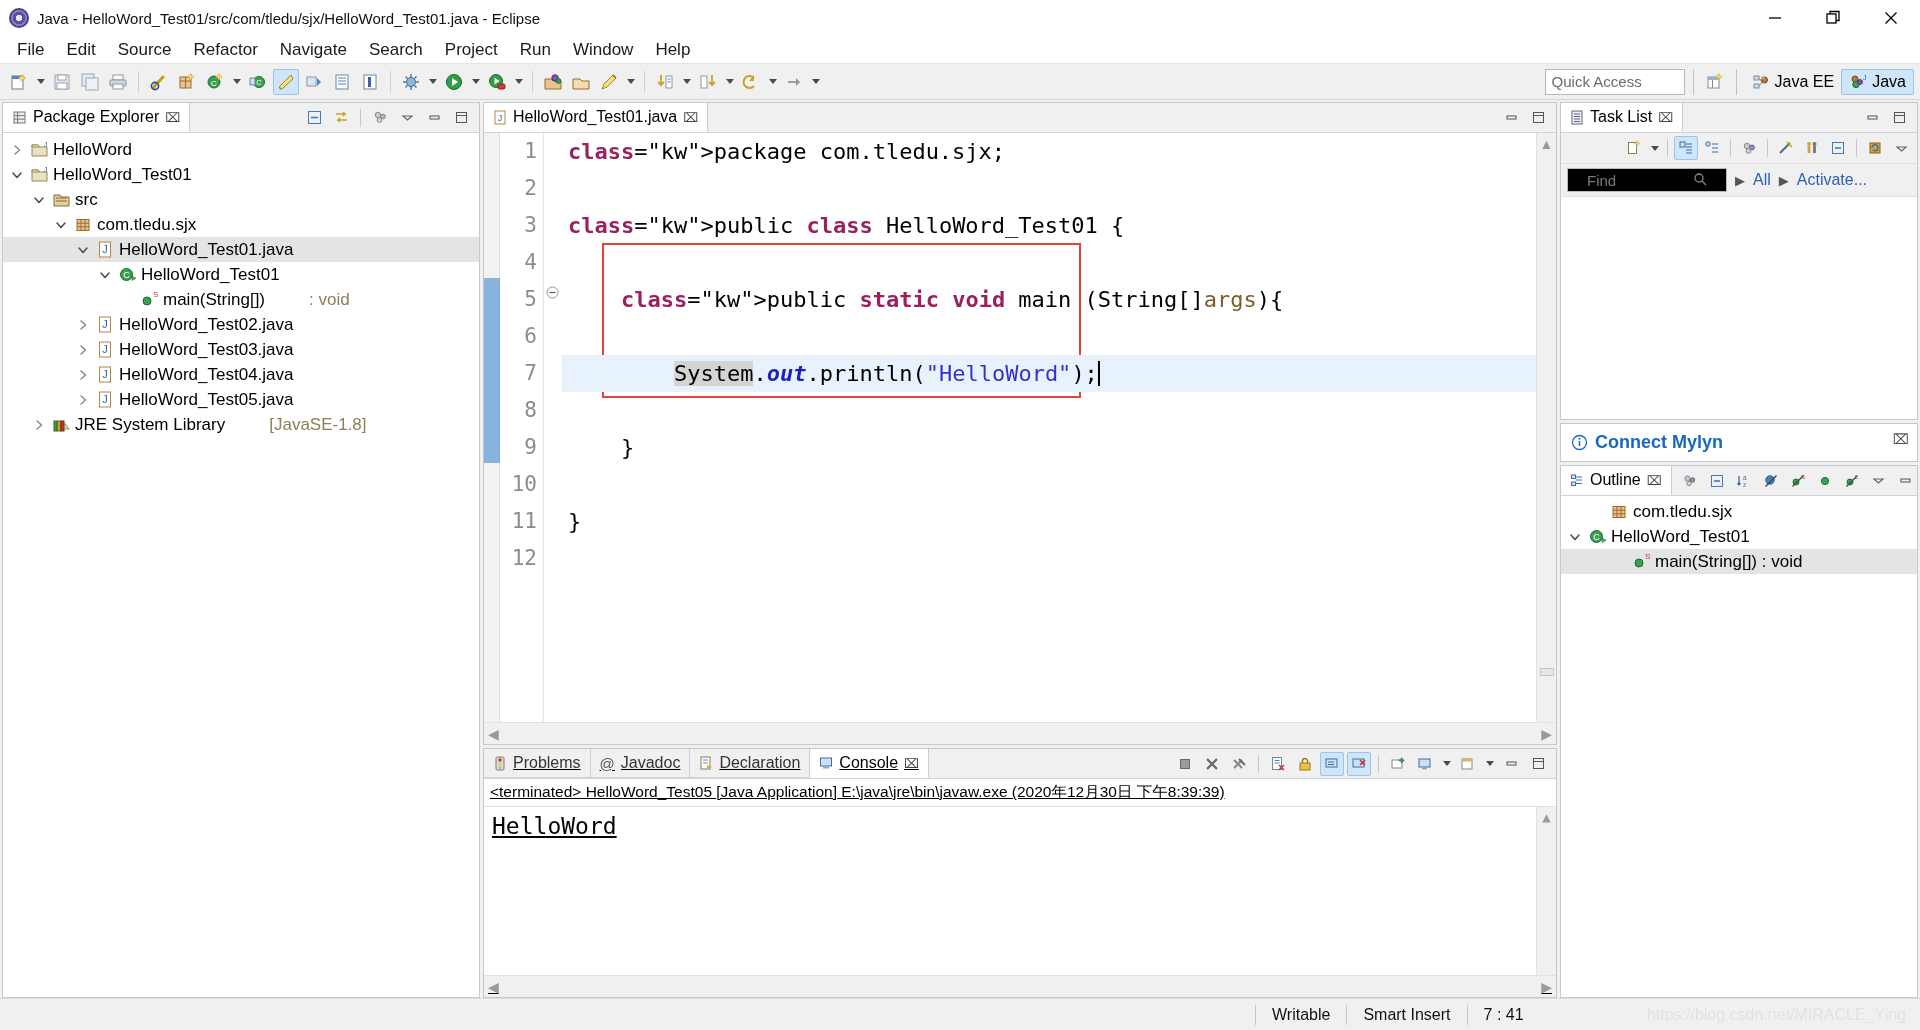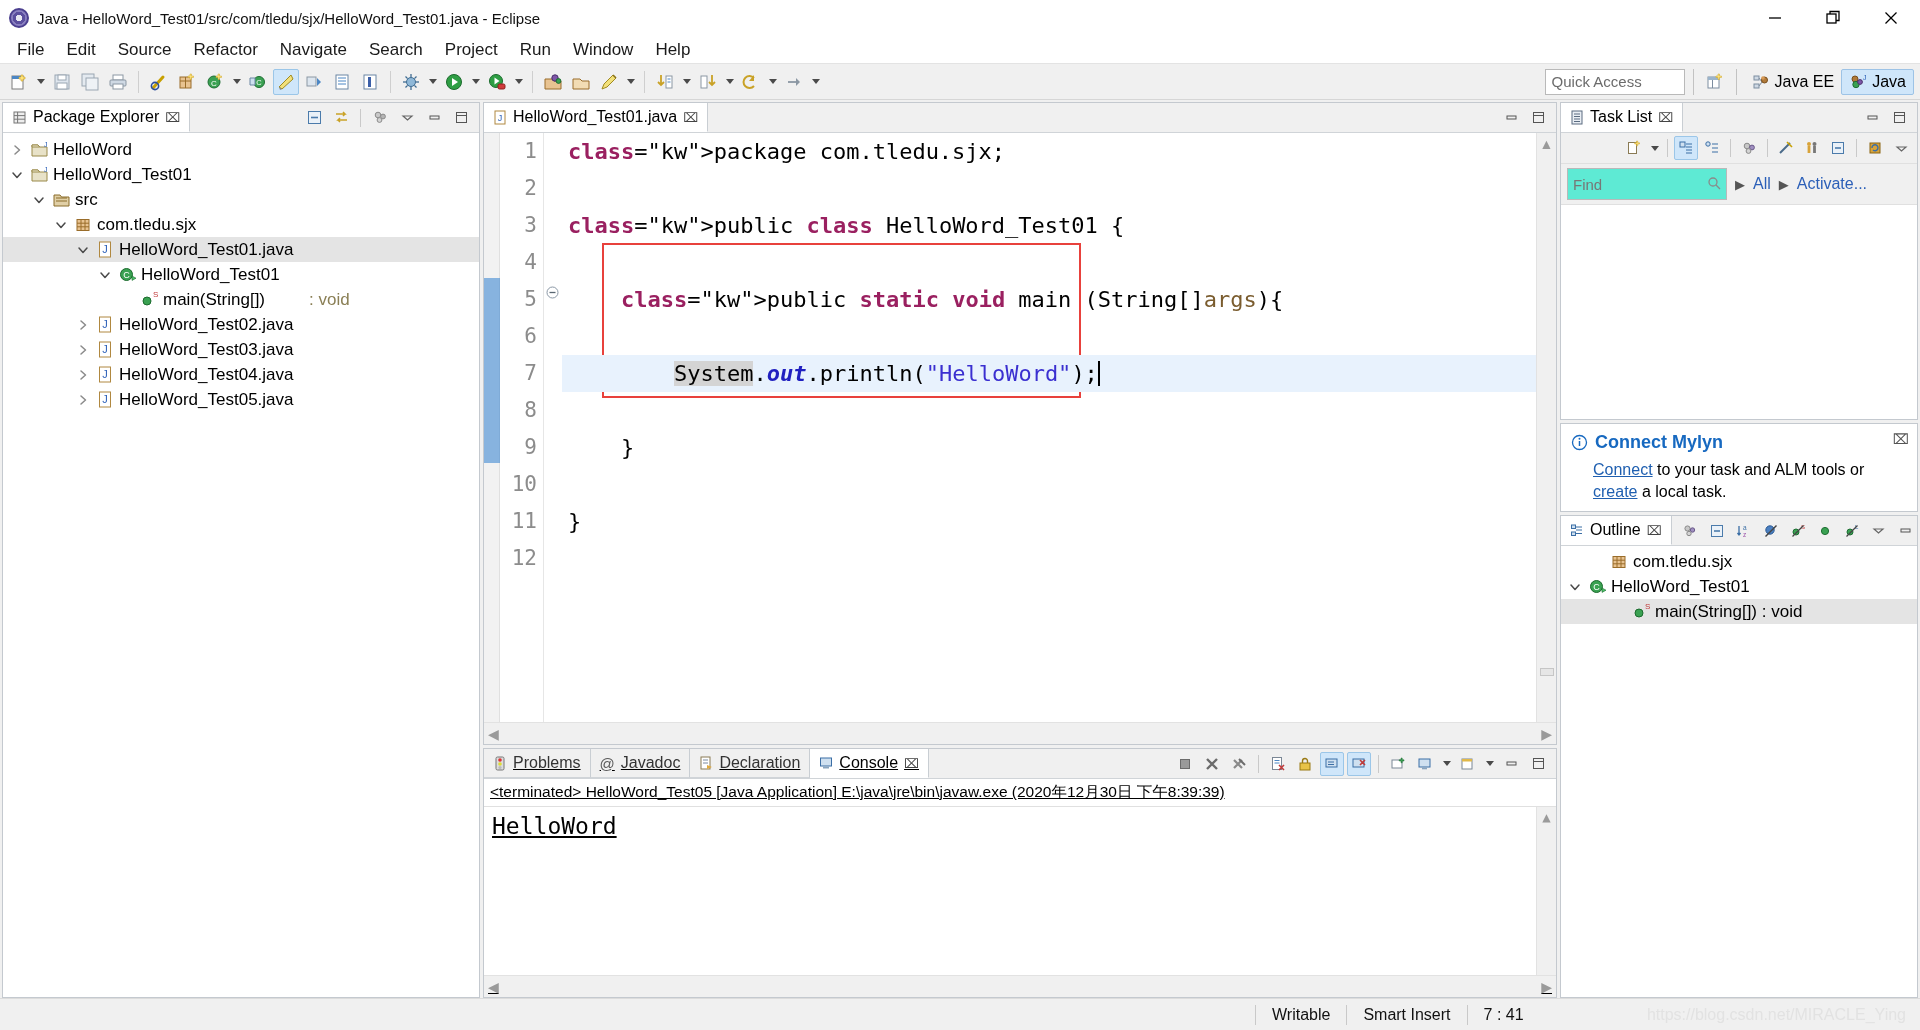--- a/index.html
+++ b/index.html
@@ -121,21 +121,21 @@
   
   .console { height:250px; flex:0 0 250px; display:flex; flex-direction:column;text-decoration:underline; }
   .console-header { font-size:15.5px; padding:3px 6px; border-bottom:1px solid #e0e0e0; background:#fff; white-space:nowrap; }
   .console-out { flex:1 1 auto; background:#fff; padding:6px 8px; font-family:"DejaVu Sans Mono", monospace; font-size:23px; position:relative; }
   .console-scroll { position:absolute; right:0; top:0; bottom:0; width:20px; background:#f0f0f0; border-left:1px solid #e2e2e2; }
 
   
   .right { width: 358px; flex:0 0 358px; display:flex; flex-direction:column; gap:3px; }
   .tasklist { flex:0 0 318px; display:flex; flex-direction:column; }
   .tl-filter { display:flex; align-items:center; gap:8px; padding:4px 6px; background:#f0f0f0; border-bottom:1px solid #e0e0e0; }
-  .findbox { width:160px; height:32px; background:#5eead4; border:1px solid #b9b9b9; display:flex; align-items:center; padding:0 5px; font-size:15px; color:#777; }
+  .findbox { width:160px; height:24px; background:#000000; border:1px solid #b9b9b9; display:flex; align-items:center; padding:0 19px; font-size:15px; color:#777; }
   .findbox .mag { margin-left:auto; }
   .tl-link { color:#2b5fb8; font-size:16px; }
   .tl-body { flex:1 1 auto; background:#fff; }
   .mylyn { border:1px solid #c4c9cf; background:#fff; padding:8px 10px; position:relative; flex:0 0 auto; }
   .mylyn-title { display:flex; align-items:center; gap:7px; color:#1769c0; font-weight:bold; font-size:18px; }
   .mylyn-text { margin-top:6px; font-size:16px; line-height:22px; padding-left:22px; }
   .mylyn-text a { color:#1f5fb0; }
   .mylyn-x { position:absolute; right:8px; top:7px; font-size:14px; color:#555; }
   .outline { flex:1 1 auto; display:flex; flex-direction:column; min-height:0; }
   .outline-body { flex:1 1 auto; background:#fff; padding-top:3px; }
@@ -622,20 +622,37 @@
                 <path d="M5 3 L9.5 7 L5 11" fill="none" stroke="#8a8a8a" stroke-width="1.5" stroke-linecap="round" stroke-linejoin="round"></path>
               </svg>
             </span>
             <span class="tico">
               <svg width="19" height="19" viewBox="0 0 19 19">
                 <rect x="3.5" y="2" width="11" height="15" fill="#fff" stroke="#b08840"></rect>
                 <text x="9" y="13" font-size="11" fill="#2b5fb8" text-anchor="middle" font-family="Liberation Sans">J</text>
               </svg>
             </span>
             <span class="tlabel">HelloWord_Test05.java</span>
+          </div>
+          <div class="trow indent2">
+            <span class="twist">
+              <svg width="14" height="14" viewBox="0 0 14 14">
+                <path d="M5 3 L9.5 7 L5 11" fill="none" stroke="#8a8a8a" stroke-width="1.5" stroke-linecap="round" stroke-linejoin="round"></path>
+              </svg>
+            </span>
+            <span class="tico">
+              <svg width="19" height="19" viewBox="0 0 19 19">
+                <rect x="2" y="6" width="3" height="10" fill="#3aa152" stroke="#1b6b2d"></rect>
+                <rect x="5.5" y="6" width="3" height="10" fill="#c9a227" stroke="#8a6f12"></rect>
+                <rect x="9" y="6" width="3" height="10" fill="#c03a3a" stroke="#7d2020"></rect>
+                <path d="M12.5 8 L17 14 L12.5 14z" fill="#e8e8c8" stroke="#8a8a5a"></path>
+              </svg>
+            </span>
+            <span class="tlabel">JRE System Library</span>
+            <span class="dim"> [JavaSE-1.8]</span>
           </div>
         </div>
     </div>
 
     <div class="center">
 
       <div class="editorwrap view">
         <div class="viewtabs">
           <div class="vtab">
             <svg width="14" height="15" viewBox="0 0 14 15">
@@ -955,24 +972,20 @@
       <div class="mylyn">
         <span class="mylyn-x">⌧</span>
         <div class="mylyn-title">
           <svg width="17" height="17" viewBox="0 0 17 17">
             <circle cx="8.5" cy="8.5" r="7" fill="#fff" stroke="#1769c0" stroke-width="1.3"></circle>
             <line x1="8.5" y1="7" x2="8.5" y2="12" stroke="#1769c0" stroke-width="1.5"></line>
             <circle cx="8.5" cy="4.8" r="1" fill="#1769c0"></circle>
           </svg>
           <span>Connect Mylyn</span>
         </div>
-        <div class="mylyn-text">
-          <a href="#">Connect</a><span> to your task and ALM tools or </span><br>
-          <a href="#">create</a><span> a local task.</span>
-        </div>
       </div>
 
       <div class="outline view">
         <div class="viewtabs">
           <div class="vtab">
             <svg width="14" height="15" viewBox="0 0 14 15">
               <rect x="1.5" y="2" width="4" height="3.5" fill="#cfe0f0" stroke="#3b6ea5"></rect>
               <rect x="1.5" y="9" width="4" height="3.5" fill="#cfe0f0" stroke="#3b6ea5"></rect>
               <line x1="6" y1="4" x2="12" y2="4" stroke="#3b6ea5"></line>
                 <line x1="6" y1="7" x2="12" y2="7" stroke="#3b6ea5"></line>

